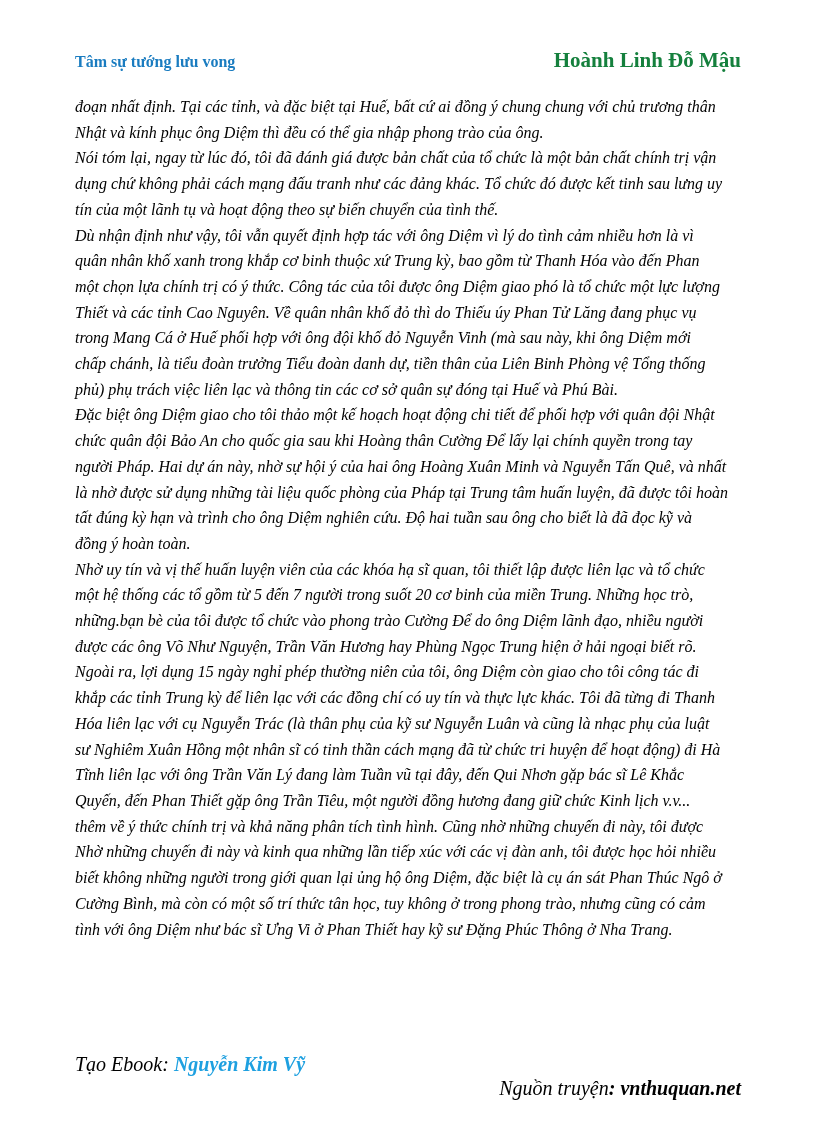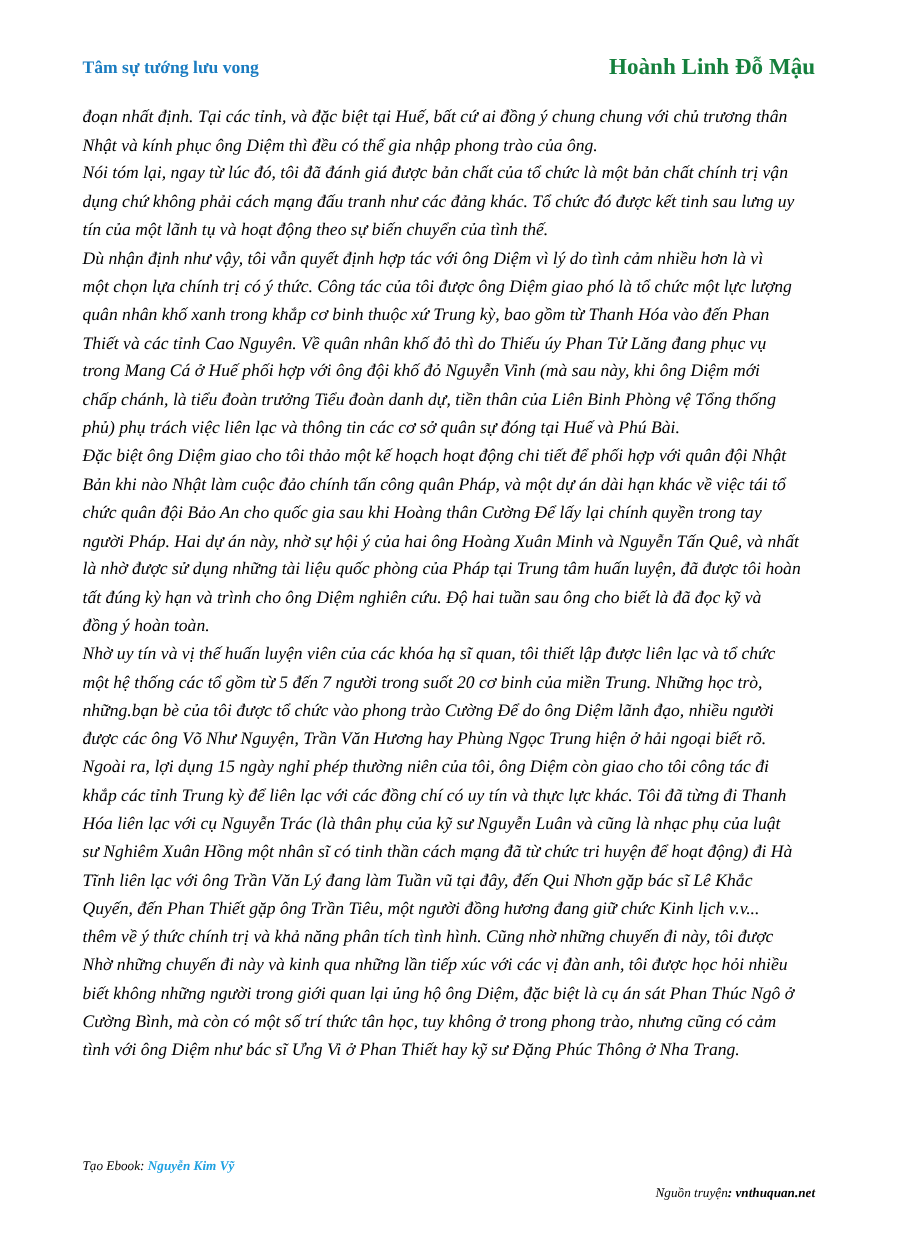--- a/index.html
+++ b/index.html
@@ -2,49 +2,48 @@
 <html><head>
   <meta charset="utf-8">
   <style>
     html, body { margin: 0; padding: 0; background: #ffffff; }
     body { width: 816px; height: 1123px; position: relative; overflow: hidden; font-family: "Liberation Serif", "DejaVu Serif", serif; color: #000; }
     .header { position: absolute; left: 75px; right: 75px; top: 48px; height: 30px; }
     .header-left { position: absolute; left: 0; top: 5px; font-size: 16px; color: #1a7cc0; font-weight: bold; }
     .header-right { position: absolute; right: 0; top: 0; font-size: 21px; font-weight: bold; color: #15803d; }
     .body-text { position: absolute; left: 75px; top: 94px; width: 680px; font-size: 16px; line-height: 25.7px; }
     .body-text p { margin: 0; white-space: nowrap; font-style: italic; }
-    .footer { position: absolute; left: 75px; right: 75px; top: 1053px; height: 24px; font-size: 12px; font-style: italic; }
+    .footer { position: absolute; left: 75px; right: 75px; top: 1053px; height: 24px; font-size: 20px; font-style: italic; }
     .footer-left { position: absolute; left: 0; top: 0; }
     .footer-left .name { color: #1ea0e0; font-weight: bold; }
     .footer-right { position: absolute; right: 0; top: 0; margin-top: 24px; }
     .footer-right .site { font-weight: bold; }
   </style>
 </head>
 <body>
 
 <div class="header">
   <span class="header-left">Tâm sự tướng lưu vong</span>
   <span class="header-right">Hoành Linh Đỗ Mậu</span>
 </div>
 
 <div class="body-text" id="body-lines">
     <p>đoạn nhất định. Tại các tỉnh, và đặc biệt tại Huế, bất cứ ai đồng ý chung chung với chủ trương thân</p>
     <p>Nhật và kính phục ông Diệm thì đều có thể gia nhập phong trào của ông.</p>
     <p>Nói tóm lại, ngay từ lúc đó, tôi đã đánh giá được bản chất của tổ chức là một bản chất chính trị vận</p>
     <p>dụng chứ không phải cách mạng đấu tranh như các đảng khác. Tổ chức đó được kết tinh sau lưng uy</p>
     <p>tín của một lãnh tụ và hoạt động theo sự biến chuyển của tình thế.</p>
     <p>Dù nhận định như vậy, tôi vẫn quyết định hợp tác với ông Diệm vì lý do tình cảm nhiều hơn là vì</p>
+    <p>quân nhân khố xanh trong khắp cơ binh thuộc xứ Trung kỳ, bao gồm từ Thanh Hóa vào đến Phan</p>
     <p>một chọn lựa chính trị có ý thức. Công tác của tôi được ông Diệm giao phó là tổ chức một lực lượng</p>
-    <p>quân nhân khố xanh trong khắp cơ binh thuộc xứ Trung kỳ, bao gồm từ Thanh Hóa vào đến Phan</p>
     <p>Thiết và các tỉnh Cao Nguyên. Về quân nhân khố đỏ thì do Thiếu úy Phan Tử Lăng đang phục vụ</p>
     <p>trong Mang Cá ở Huế phối hợp với ông đội khố đỏ Nguyễn Vinh (mà sau này, khi ông Diệm mới</p>
     <p>chấp chánh, là tiểu đoàn trưởng Tiểu đoàn danh dự, tiền thân của Liên Binh Phòng vệ Tổng thống</p>
     <p>phủ) phụ trách việc liên lạc và thông tin các cơ sở quân sự đóng tại Huế và Phú Bài.</p>
     <p>Đặc biệt ông Diệm giao cho tôi thảo một kế hoạch hoạt động chi tiết để phối hợp với quân đội Nhật</p>
-    <p>Bản khi nào Nhật làm cuộc đảo chính tấn công quân Pháp, và một dự án dài hạn khác về việc tái tổ</p>
     <p>chức quân đội Bảo An cho quốc gia sau khi Hoàng thân Cường Để lấy lại chính quyền trong tay</p>
     <p>người Pháp. Hai dự án này, nhờ sự hội ý của hai ông Hoàng Xuân Minh và Nguyễn Tấn Quê, và nhất</p>
     <p>là nhờ được sử dụng những tài liệu quốc phòng của Pháp tại Trung tâm huấn luyện, đã được tôi hoàn</p>
     <p>tất đúng kỳ hạn và trình cho ông Diệm nghiên cứu. Độ hai tuần sau ông cho biết là đã đọc kỹ và</p>
     <p>đồng ý hoàn toàn.</p>
     <p>Nhờ uy tín và vị thế huấn luyện viên của các khóa hạ sĩ quan, tôi thiết lập được liên lạc và tổ chức</p>
     <p>một hệ thống các tổ gồm từ 5 đến 7 người trong suốt 20 cơ binh của miền Trung. Những học trò,</p>
     <p>những.bạn bè của tôi được tổ chức vào phong trào Cường Để do ông Diệm lãnh đạo, nhiều người</p>
     <p>được các ông Võ Như Nguyện, Trần Văn Hương hay Phùng Ngọc Trung hiện ở hải ngoại biết rõ.</p>
     <p>Ngoài ra, lợi dụng 15 ngày nghỉ phép thường niên của tôi, ông Diệm còn giao cho tôi công tác đi</p>

